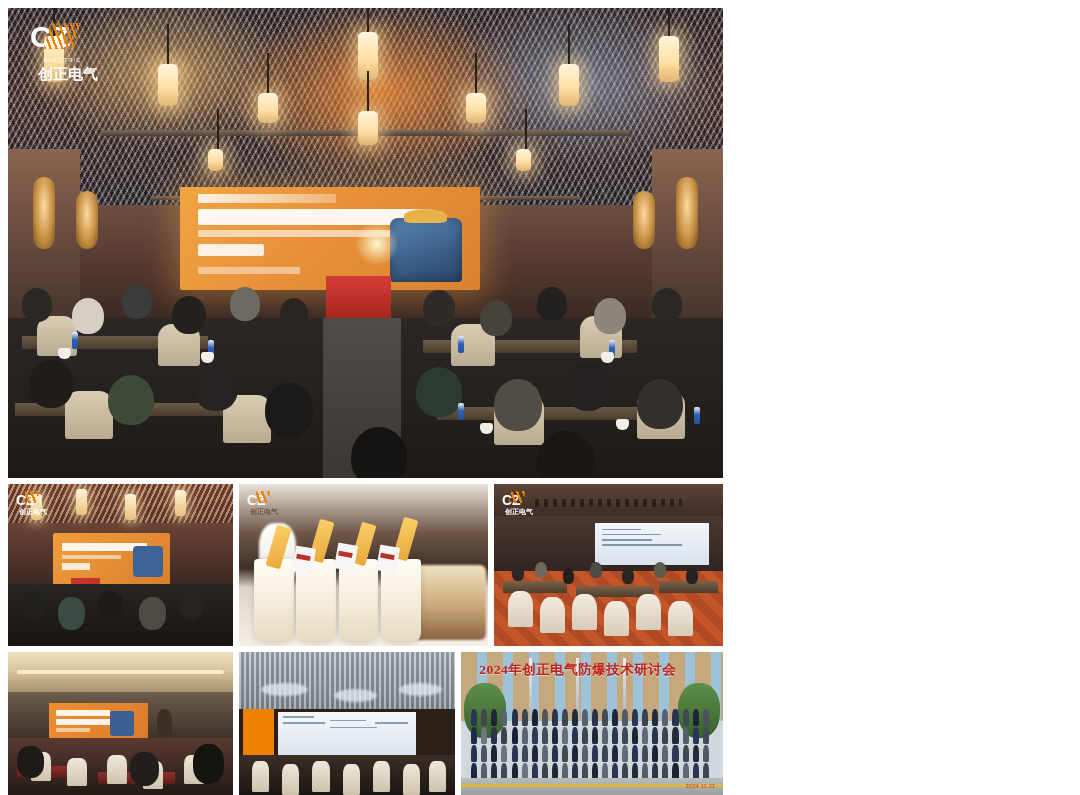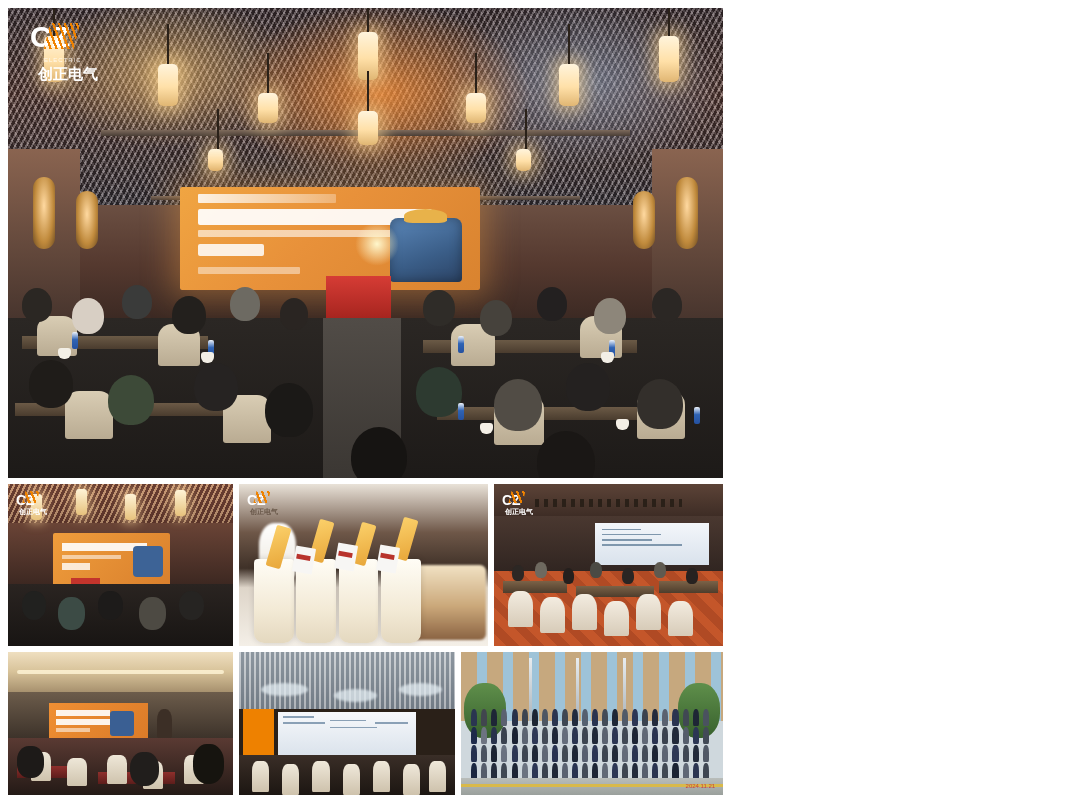--- a/index.html
+++ b/index.html
@@ -420,20 +420,21 @@
     </div>
 
     <div class="photo t t6">
       <div class="sky"></div>
       <div class="bldg"></div>
       <div class="bush" style="left:1%;width:16%;"></div>
       <div class="bush" style="right:1%;width:16%;"></div>
       <div class="pole" style="left:26%;"></div>
       <div class="pole" style="left:44%;"></div>
       <div class="pole" style="left:62%;"></div>
+      <div class="banner">2024年创正电气防爆技术研讨会</div>
       <div class="rows">
         <div class="prow" style="top:0;">
           <div class="pp" style="left:2%;background:#2a3550;"></div>
             <div class="pp" style="left:6%;background:#41464e;"></div>
           <div class="pp" style="left:10%;background:#1e2636;"></div>
             <div class="pp" style="left:14%;background:#5a6170;"></div>
           <div class="pp" style="left:18%;background:#27314a;"></div>
             <div class="pp" style="left:22%;background:#3c4450;"></div>
           <div class="pp" style="left:26%;background:#1c2433;"></div>
             <div class="pp" style="left:30%;background:#4e5663;"></div>

